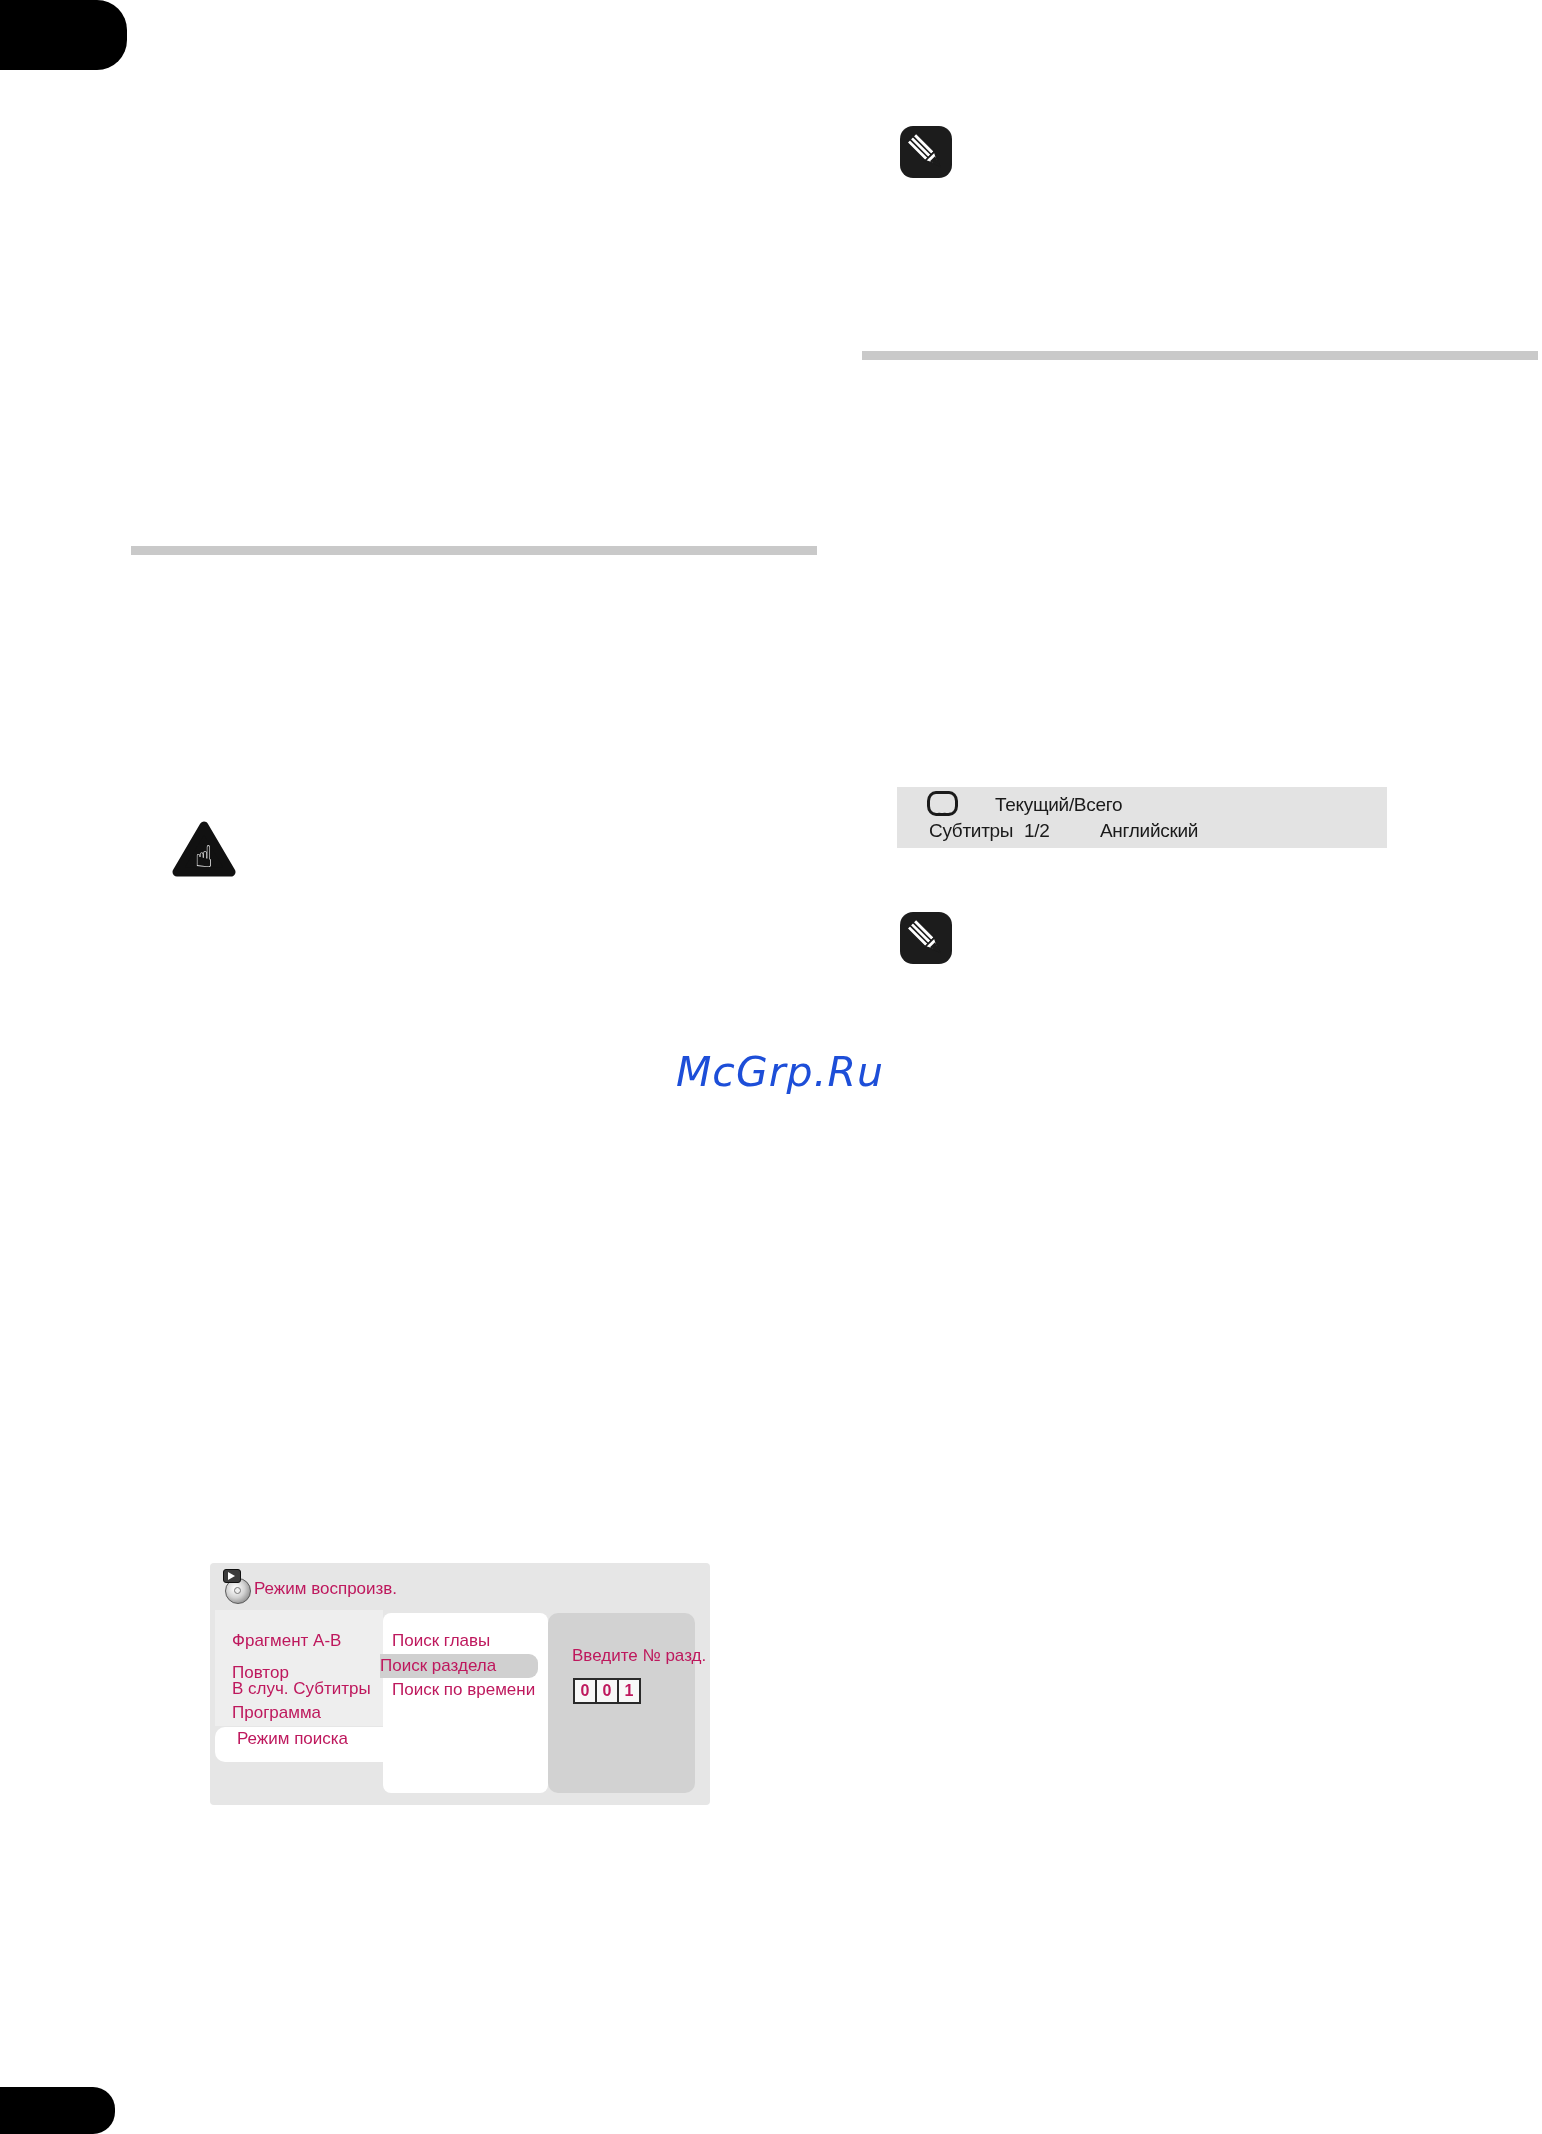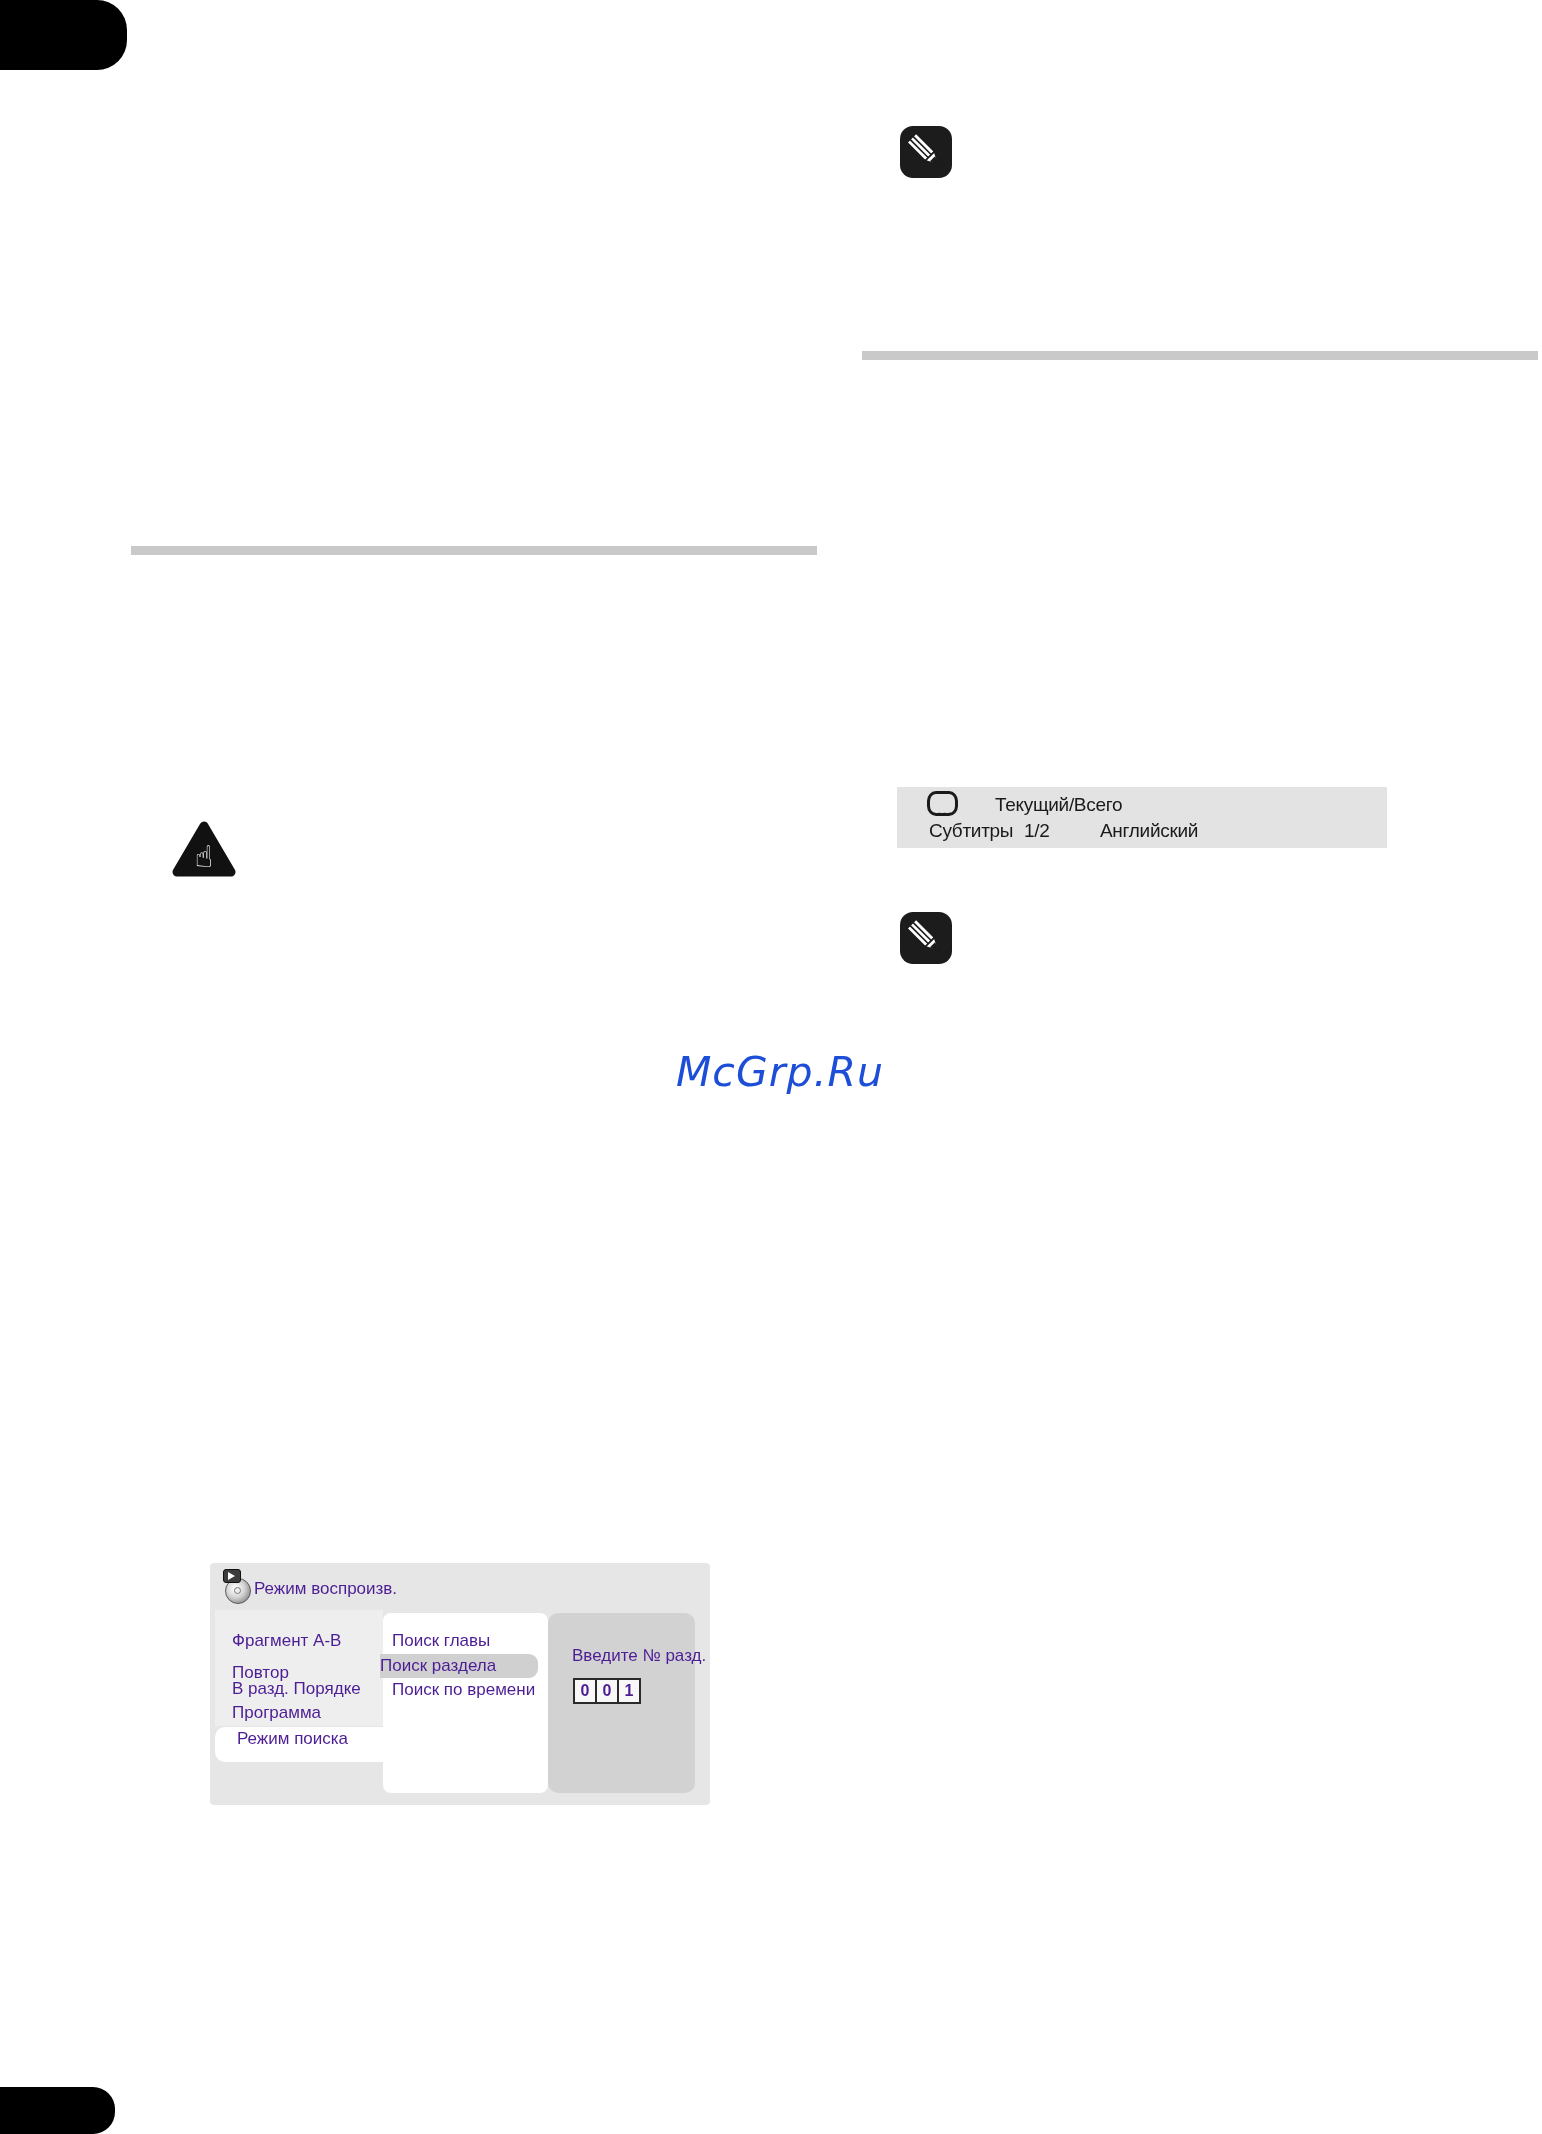--- a/index.html
+++ b/index.html
@@ -38,21 +38,21 @@
   .sb-l2-label { position:absolute; left:32px;  top:33px; }
   .sb-l2-value { position:absolute; left:127px; top:33px; }
   .sb-l2-lang  { position:absolute; left:203px; top:33px; }
 
   
   .watermark { position:absolute; left:676px; top:1048px; font-family:"DejaVu Sans", sans-serif;
                font-style:italic; font-size:41px; color:#1d4ed8; letter-spacing:1px; }
 
   
   .dvd { position:absolute; left:210px; top:1563px; width:500px; height:242px;
-         background:#e6e6e6; border-radius:4px; font-size:17px; color:#4c1d95; }
+         background:#e6e6e6; border-radius:4px; font-size:17px; color:#be185d; }
 
   .dvd-logo { position:absolute; left:12px; top:7px; width:36px; height:36px; }
   .disc     { position:absolute; left:3px; top:8px; width:26px; height:26px; border-radius:50%;
               background:radial-gradient(circle at 40% 40%, #fbfbfb 8%, #d2d2d2 45%, #8f8f8f 78%, #bdbdbd);
               border:1px solid #5a5a5a; box-sizing:border-box; }
   .disc-hole{ position:absolute; left:8px; top:8px; width:7px; height:7px; background:#efefef;
               border:1px solid #777; border-radius:50%; box-sizing:border-box; }
   .play-badge { position:absolute; left:1px; top:-1px; width:18px; height:14px; background:#3c3c3c;
                 border:1px solid #101010; border-radius:3px; box-sizing:border-box; }
   .play-tri { width:0; height:0; border-left:7px solid #fff; border-top:4px solid transparent;
@@ -139,21 +139,21 @@
       </div>
       <div class="play-badge">
         <div class="play-tri"></div>
       </div>
     </div>
     <span class="dvd-title">Режим воспроизв.</span>
 
     <div class="left-block"></div>
     <span class="left-item li-0">Фрагмент A-B</span>
     <span class="left-item li-1">Повтор</span>
-    <span class="left-item li-2">В разд. Порядке</span>
+    <span class="left-item li-2">В случ. Субтитры</span>
     <span class="left-item li-3">Программа</span>
     <div class="left-pill">
       <span class="left-item">Режим поиска</span>
     </div>
 
     <div class="mid-col">
       <span class="mid-item mi-0">Поиск главы</span>
       <span class="mid-item mi-1">Поиск раздела</span>
       <span class="mid-item mi-2">Поиск по времени</span>
     </div>

